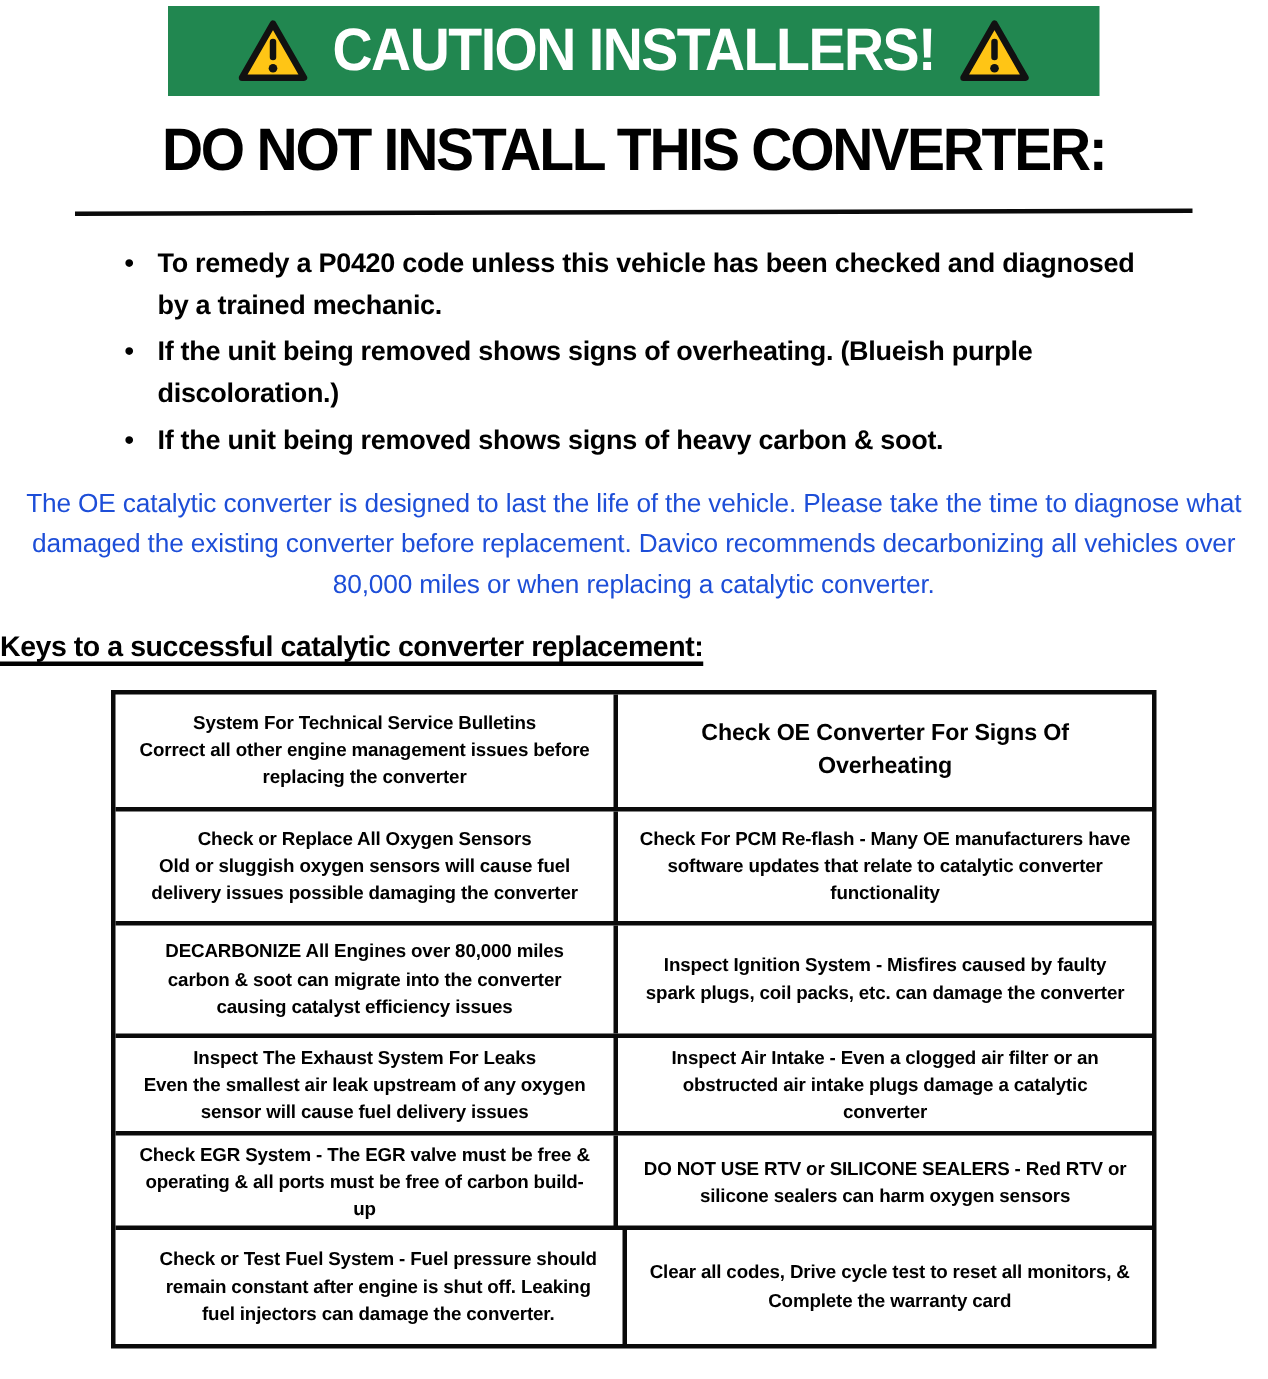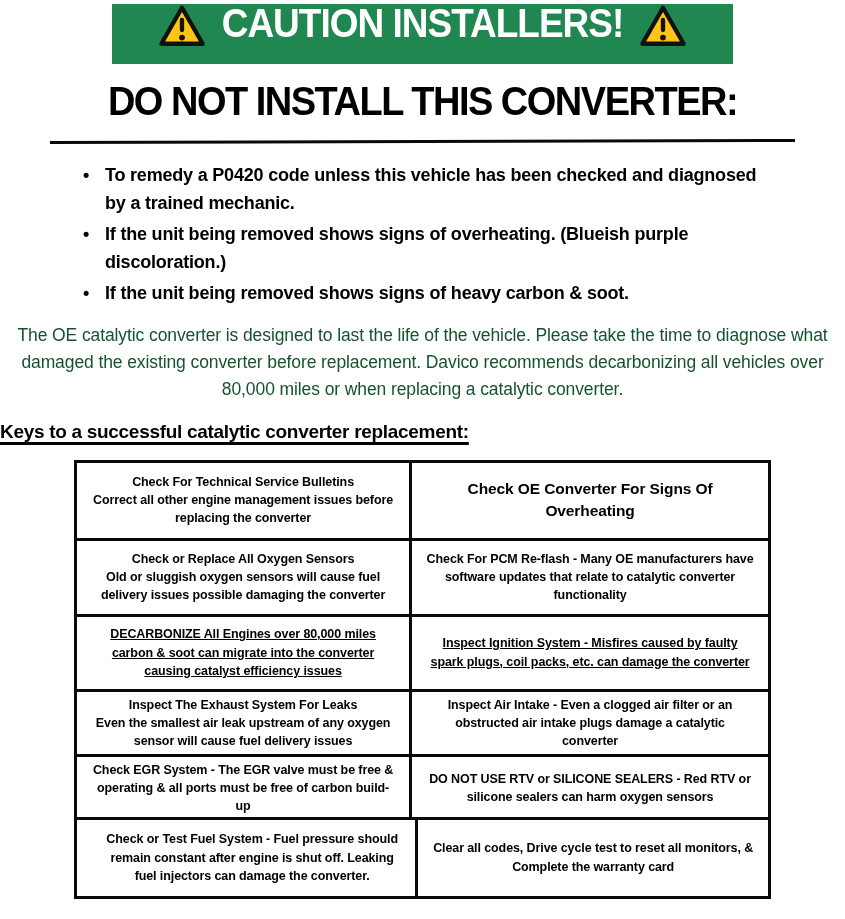--- a/index.html
+++ b/index.html
@@ -17,20 +17,21 @@
     overflow: hidden;
     position: relative;
   }
 
   
   .banner {
     width: 621px;
     height: 60px;
     margin: 4px auto 0 auto;
     display: flex;
+    align-items: center;
     justify-content: center;
     gap: 16px;
   }
   .banner-title {
     color: #ffffff;
     font-size: 37px;
     font-weight: 800;
     letter-spacing: -1px;
     white-space: nowrap;
     transform: scaleY(1.08);
@@ -78,21 +79,21 @@
   }
 
   
   .intro-paragraph {
     margin: 15px auto 10px auto;
     width: 825px;
     text-align: center;
     font-size: 17.5px;
     font-weight: 400;
     line-height: 1.55;
-    color: #14532d;
+    color: #1d4ed8;
     letter-spacing: -0.1px;
   }
 
   
   .keys-heading {
     margin: 17px 0 0 0;
     text-align: left;
     font-size: 19px;
     font-weight: 800;
     letter-spacing: -0.3px;
@@ -108,21 +109,21 @@
     border: 3px solid #0a0a0a;
   }
   .table-row {
     display: grid;
     grid-template-columns: 48.5% 51.5%;
     border-bottom: 3px solid #0a0a0a;
   }
   .table-row:last-child { border-bottom: none; }
   .table-row:nth-child(1) { height: 78px; }
   .table-row:nth-child(2) { height: 76px; }
-  .table-row:nth-child(3) { height: 75px; text-decoration: underline; }
+  .table-row:nth-child(3) { height: 75px; }
   .table-row:nth-child(4) { height: 65px; }
   .table-row:nth-child(5) { height: 63px; }
   .table-row:nth-child(6) { height: 76px; margin-left: 12px; }
   .table-cell {
     display: flex;
     align-items: center;
     justify-content: center;
     text-align: center;
     padding: 4px 14px;
     font-size: 12.5px;
@@ -162,21 +163,21 @@
     <li>If the unit being removed shows signs of overheating. (Blueish purple discoloration.)</li>
     <li>If the unit being removed shows signs of heavy carbon &amp; soot.</li>
   </ul>
 
   <p class="intro-paragraph">The OE catalytic converter is designed to last the life of the vehicle. Please take the time to diagnose what damaged the existing converter before replacement. Davico recommends decarbonizing all vehicles over 80,000 miles or when replacing a catalytic converter.</p>
 
   <h2 class="keys-heading">Keys to a successful catalytic converter replacement:</h2>
 
   <div class="tips-table">
     <div class="table-row">
-      <div class="table-cell cell-left">Check For Technical Service Bulletins
+      <div class="table-cell cell-left">System For Technical Service Bulletins
 Correct all other engine management issues before replacing the converter</div>
       <div class="table-cell cell-right">Check OE Converter For Signs Of Overheating</div>
     </div>
     <div class="table-row">
       <div class="table-cell cell-left">Check or Replace All Oxygen Sensors
 Old or sluggish oxygen sensors will cause fuel delivery issues possible damaging the converter</div>
       <div class="table-cell cell-right">Check For PCM Re-flash - Many OE manufacturers have software updates that relate to catalytic converter functionality</div>
     </div>
     <div class="table-row">
       <div class="table-cell cell-left">DECARBONIZE All Engines over 80,000 miles carbon &amp; soot can migrate into the converter causing catalyst efficiency issues</div>

